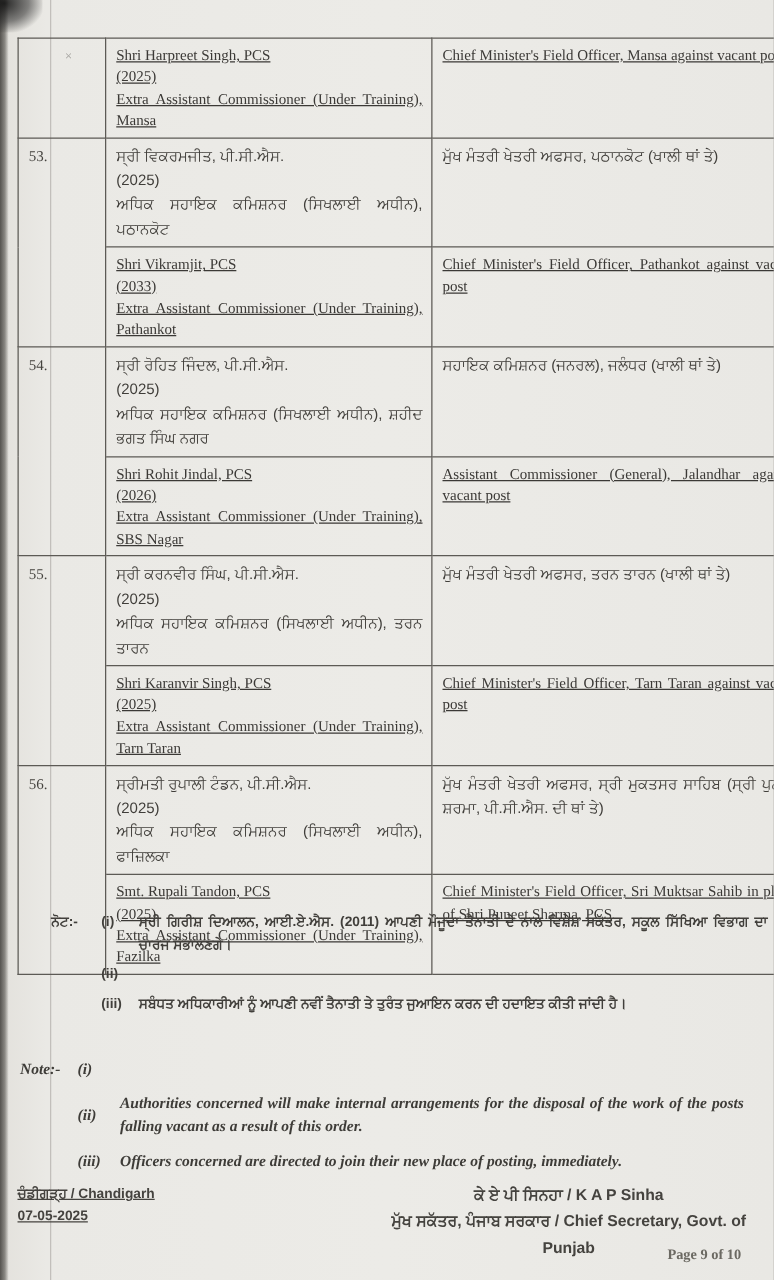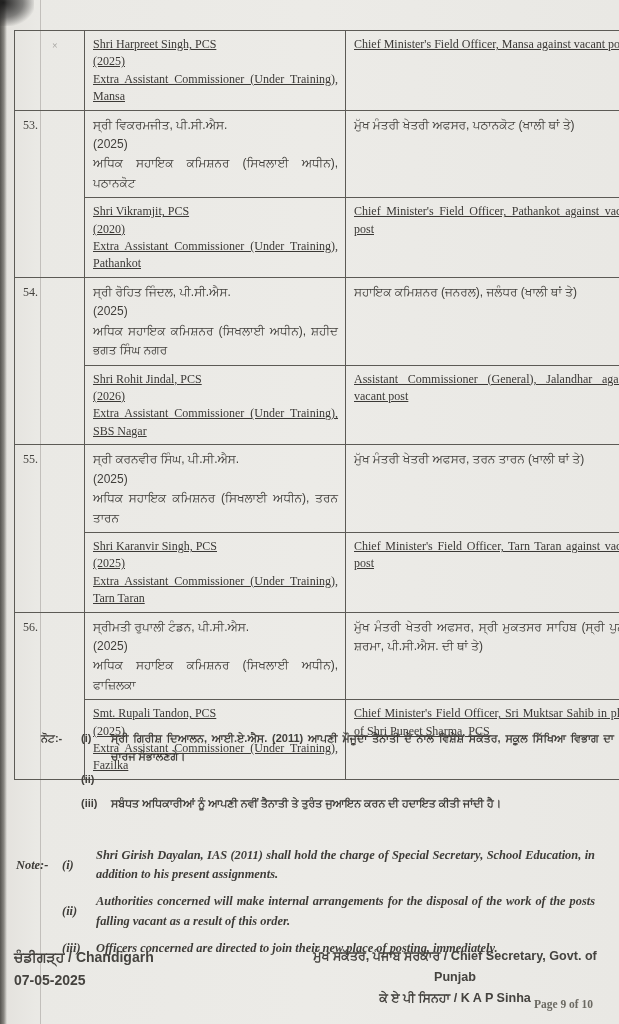--- a/index.html
+++ b/index.html
@@ -66,21 +66,21 @@
   .notes-en .row.sub .num{margin-left:62px;}
   .notes-en .txt{flex:1;margin-right:24px;text-align:justify;}
 
   
   .footer{
     position:absolute;left:0;top:946px;width:619px;
     font-weight:bold;color:#45433f;
   }
   .footer .left{
     position:absolute;left:14px;top:0;
-    font-family:"Liberation Sans",sans-serif;font-size:14px;line-height:1.65;
+    font-family:"Liberation Sans",sans-serif;font-size:11px;line-height:1.65;text-decoration:underline;
   }
   .footer .right{
     position:absolute;left:300px;top:0;width:310px;text-align:center;
     font-family:"Liberation Sans",sans-serif;font-size:12.6px;line-height:1.65;
   }
   .page-num{
     position:absolute;right:26px;top:998px;
     font-family:"Liberation Serif",serif;font-weight:bold;
     font-size:11.5px;color:#6b6962;
   }
@@ -116,21 +116,21 @@
 (2025)
 ਅਧਿਕ ਸਹਾਇਕ ਕਮਿਸ਼ਨਰ (ਸਿਖਲਾਈ ਅਧੀਨ), ਪਠਾਨਕੋਟ</div>
       </td>
       <td class="cright">
         <div class="pa prelines-right">ਮੁੱਖ ਮੰਤਰੀ ਖੇਤਰੀ ਅਫਸਰ, ਪਠਾਨਕੋਟ (ਖਾਲੀ ਥਾਂ ਤੇ)</div>
       </td>
     </tr>
     <tr style="height:73px;">
       <td class="cleft">
         <div class="en prelines">Shri Vikramjit, PCS
-(2020)
+(2033)
 Extra Assistant Commissioner (Under Training), Pathankot</div>
       </td>
       <td class="cright">
         <div class="en prelines-right">Chief Minister's Field Officer, Pathankot against vacant post</div>
       </td>
     </tr>
 
     <tr style="height:77px;">
       <td class="sno" rowspan="2">54.</td>
       <td class="cleft">
@@ -211,37 +211,36 @@
     <div class="row sub">
       <span class="num">(iii)</span>
       <span class="txt">ਸਬੰਧਤ ਅਧਿਕਾਰੀਆਂ ਨੂੰ ਆਪਣੀ ਨਵੀਂ ਤੈਨਾਤੀ ਤੇ ਤੁਰੰਤ ਜੁਆਇਨ ਕਰਨ ਦੀ ਹਦਾਇਤ ਕੀਤੀ ਜਾਂਦੀ ਹੈ।</span>
     </div>
   </div>
 
   <div class="notes-en">
     <div class="row">
       <span class="lbl">Note:-</span>
       <span class="num">(i)</span>
-      <span class="txt">Shri Girish Dayalan, IAS (2011) shall hold the charge of Special Secretary, School Education, in addition to his present assignments.</span>
     </div>
     <div class="row sub">
       <span class="num">(ii)</span>
       <span class="txt">Authorities concerned will make internal arrangements for the disposal of the work of the posts falling vacant as a result of this order.</span>
     </div>
     <div class="row sub">
       <span class="num">(iii)</span>
       <span class="txt">Officers concerned are directed to join their new place of posting, immediately.</span>
     </div>
   </div>
 
   <div class="footer">
     <div class="left">
       <div>ਚੰਡੀਗੜ੍ਹ / Chandigarh</div>
       <div>07-05-2025</div>
     </div>
     <div class="right">
+      <div>ਕੇ ਏ ਪੀ ਸਿਨਹਾ /  K A P Sinha</div>
       <div>ਮੁੱਖ ਸਕੱਤਰ, ਪੰਜਾਬ ਸਰਕਾਰ / Chief Secretary, Govt. of Punjab</div>
-      <div>ਕੇ ਏ ਪੀ ਸਿਨਹਾ /  K A P Sinha</div>
     </div>
   </div>
 
   <div class="page-num">Page 9 of 10</div>
 </div>
 
 </body></html>

